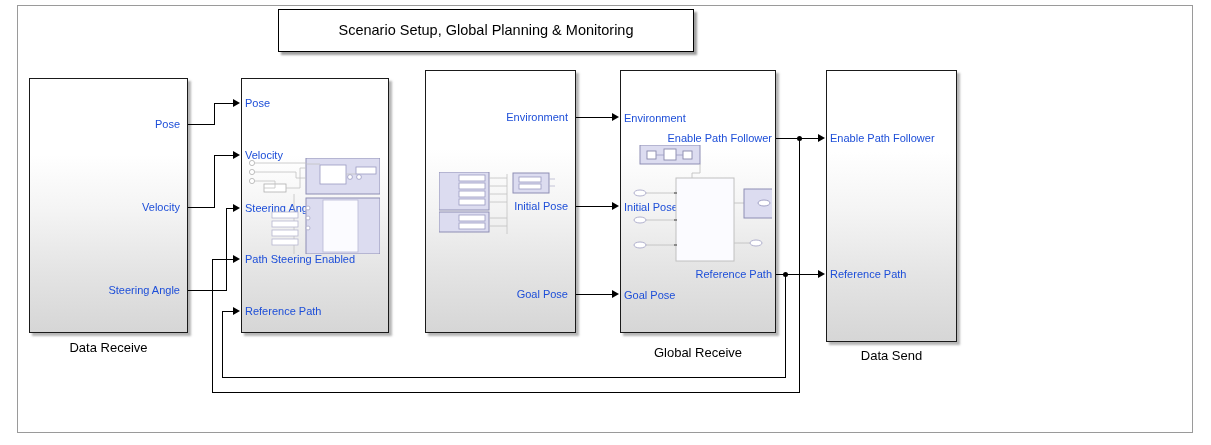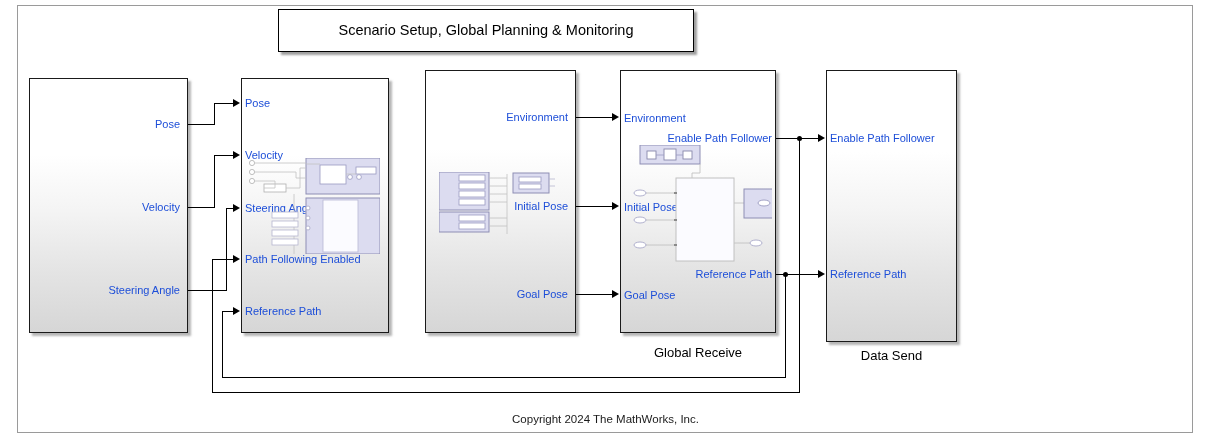--- a/index.html
+++ b/index.html
@@ -66,29 +66,30 @@
 
 <div id="canvas">
 
   <div class="model-border"></div>
 
   <div class="title-box">
     <div class="title-line1">Scenario Setup, Global Planning &amp; Monitoring</div>
   </div>
 
   <div class="block" style="left:29px;top:78px;width:159px;height:255px;"></div>
+  <div class="block-label" style="left:29px;top:340px;width:159px;">Data Receive</div>
   <div class="port-lbl out" style="left:48px;top:118px;width:132px;">Pose</div>
   <div class="port-lbl out" style="left:48px;top:201px;width:132px;">Velocity</div>
   <div class="port-lbl out" style="left:48px;top:284px;width:132px;">Steering Angle</div>
 
   <div class="block" style="left:241px;top:78px;width:148px;height:255px;"></div>
   <div class="port-lbl in" style="left:245px;top:97px;">Pose</div>
   <div class="port-lbl in" style="left:245px;top:149px;">Velocity</div>
   <div class="port-lbl in" style="left:245px;top:202px;">Steering Angle</div>
-  <div class="port-lbl in" style="left:245px;top:253px;">Path Following Enabled</div>
+  <div class="port-lbl in" style="left:245px;top:253px;">Path Steering Enabled</div>
   <div class="port-lbl in" style="left:245px;top:305px;">Reference Path</div>
 
   <svg class="thumb" style="left:248px;top:158px;" width="132" height="96" viewBox="0 0 132 96">
     <rect x="58" y="0" width="74" height="36" fill="#dcdcf0" stroke="#8e8eb4" stroke-width="1"></rect>
     <rect x="58" y="40" width="74" height="56" fill="#dcdcf0" stroke="#8e8eb4" stroke-width="1"></rect>
     <rect x="75" y="42" width="35" height="52" fill="#fbfbff" stroke="#b8b8d4" stroke-width="0.8"></rect>
     <rect x="72" y="7" width="26" height="19" fill="#ffffff" stroke="#9a9ac0" stroke-width="0.8"></rect>
     <rect x="108" y="9" width="20" height="7" fill="#ffffff" stroke="#9a9ac0" stroke-width="0.8"></rect>
     <circle cx="102" cy="19" r="2.4" fill="#ffffff" stroke="#9a9ac0" stroke-width="0.8"></circle>
     <circle cx="111" cy="19" r="2.4" fill="#ffffff" stroke="#9a9ac0" stroke-width="0.8"></circle>
@@ -240,15 +241,14 @@
   <div class="ln v" style="left:212px;top:259px;height:134px;"></div>
   <div class="ln h" style="left:212px;top:259px;width:22px;"></div>
   <div class="arrow" style="left:233px;top:254.5px;"></div>
 
   <div class="ln v" style="left:785px;top:274px;height:104px;"></div>
   <div class="ln h" style="left:222px;top:377px;width:564px;"></div>
   <div class="ln v" style="left:222px;top:311px;height:67px;"></div>
   <div class="ln h" style="left:222px;top:311px;width:12px;"></div>
   <div class="arrow" style="left:233px;top:306.5px;"></div>
 
-  <div class="copyright">Copyright 2024 The MathWorks, Inc.</div>
 
 </div>
 
 </body></html>

